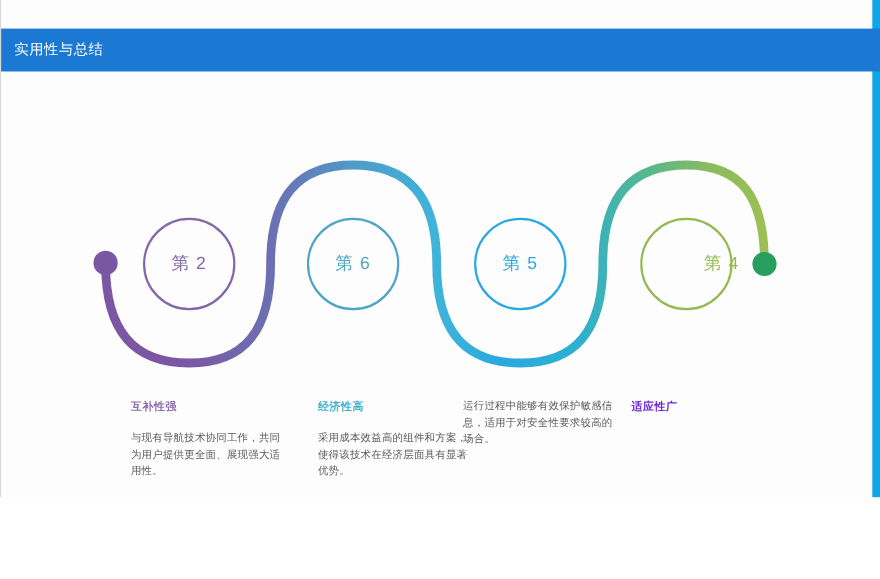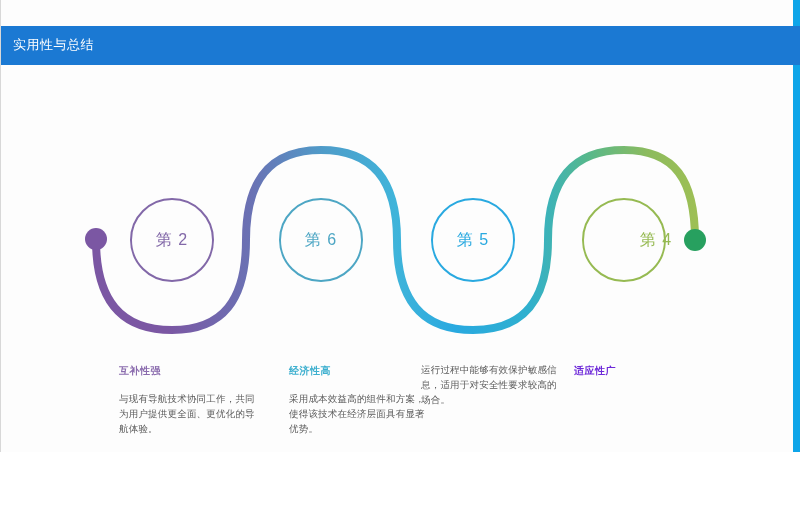--- a/index.html
+++ b/index.html
@@ -157,21 +157,21 @@
     <circle cx="623" cy="100" r="41" fill="none" stroke="#96ba52" stroke-width="2"></circle>
   </svg>
 
   <div class="step-label" style="left:171px; top:240px; color:#8268a8;">第 2</div>
   <div class="step-label" style="left:320px; top:240px; color:#4da6c4;">第 6</div>
   <div class="step-label" style="left:472px; top:240px; color:#29a9e0;">第 5</div>
   <div class="step-label" style="left:623px; top:240px; color:#96ba52;margin-left:32px;">第 4</div>
 
   <div class="col" id="col-1">
     <div class="col-title" style="color:#8b6cae;">互补性强</div>
-    <div class="col-body">与现有导航技术协同工作，共同为用户提供更全面、更优化的导航体验。</div>
+    <div class="col-body">与现有导航技术协同工作，共同为用户提供更全面、展现强大适用性。</div>
   </div>
 
   <div class="col" id="col-2">
     <div class="col-title" style="color:#3fb0cf;">经济性高</div>
     <div class="col-body">采用成本效益高的组件和方案，使得该技术在经济层面具有显著优势。</div>
   </div>
 
   <div class="col" id="col-3">
     <div class="col-body">运行过程中能够有效保护敏感信息，适用于对安全性要求较高的场合。</div>
   </div>

